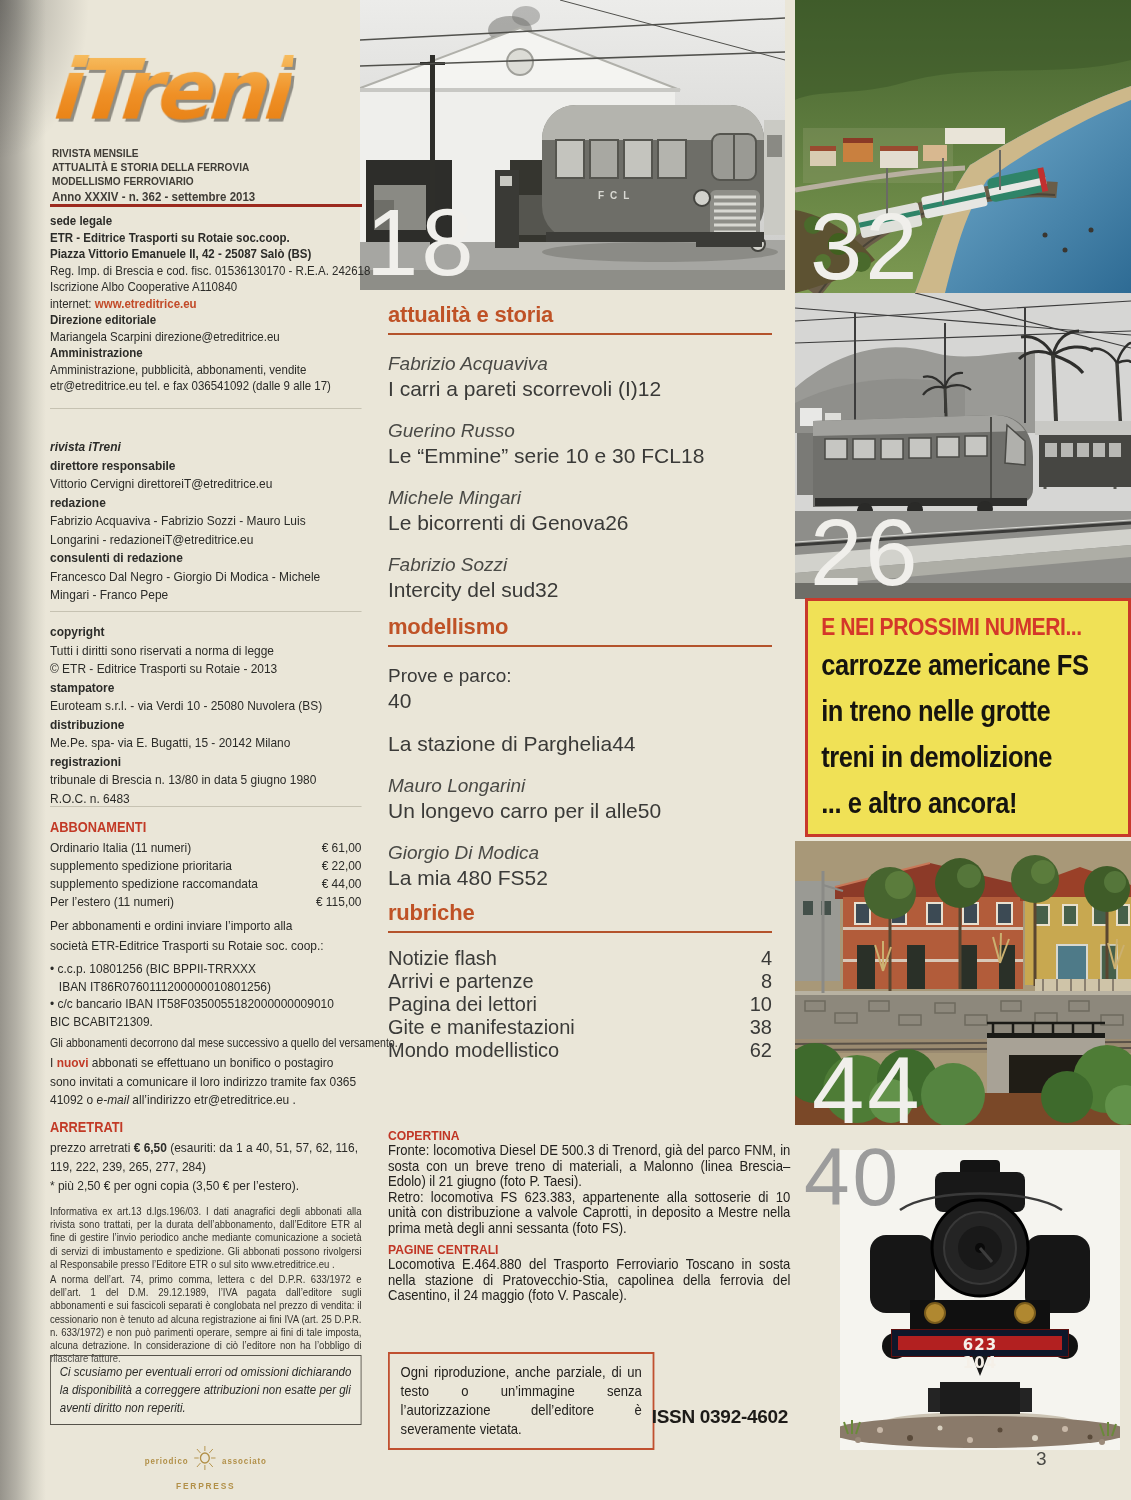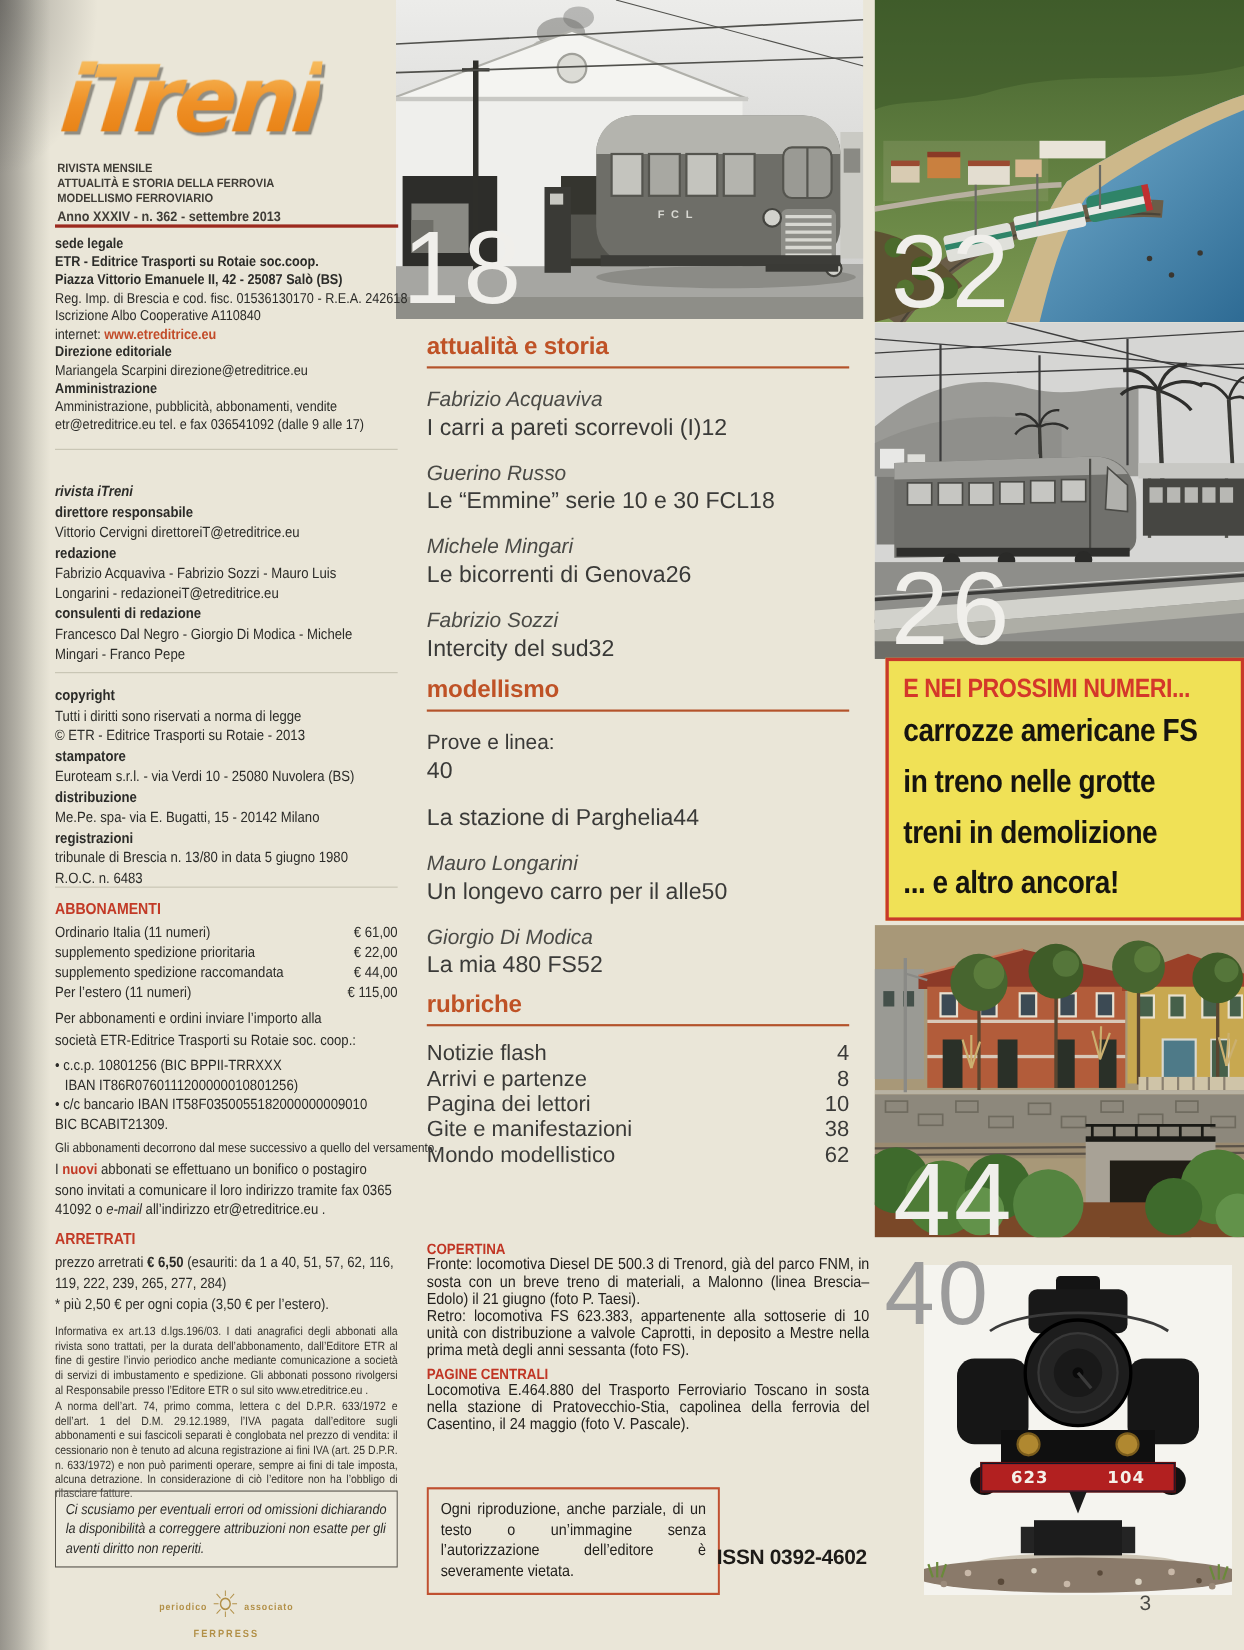--- a/index.html
+++ b/index.html
@@ -92,23 +92,23 @@
   .photo-num{position:absolute;font-family:"Liberation Sans",sans-serif;color:#f0efeb;
         font-size:94px;line-height:94px;letter-spacing:3px;}
   #num18{left:366px;top:196px;}
   #num32{left:810px;top:200px;}
   #num26{left:810px;top:506px;}
   #num44{left:812px;top:1044px;}
   #num40{left:804px;top:1136px;color:#9c9c9c;font-size:82px;line-height:82px;}
   .fcl-label{position:absolute;left:598px;top:190px;font-size:10px;font-weight:bold;
         color:#d8d8d2;letter-spacing:6px;}
   .loco-plate{position:absolute;left:892px;top:1330px;width:176px;height:26px;box-sizing:border-box;
-        background:#b22020;border:1px solid #0f172a;display:flex;align-items:center;
+        background:#b22020;border:6px solid #0f172a;display:flex;align-items:center;
         justify-content:space-between;padding:0 26px;color:#f5f0e8;font-weight:bold;
-        font-size:15px;letter-spacing:1px;font-family:"DejaVu Sans",sans-serif;}
+        font-size:15px;letter-spacing:1px;font-family:"DejaVu Sans",sans-serif;flex-direction:column;}
 </style>
 </head>
 <body>
 
 <div class="page">
   <div class="scan-edge"></div>
   <div class="corner-shade"></div>
 
   <div class="photo" id="photo-railbus">
     <svg viewBox="0 0 425 290" preserveAspectRatio="none">
@@ -642,21 +642,21 @@
       <div class="toc-trow">
           <span>Intercity del sud</span>
           <span>32</span>
         </div>
     </div>
   </div>
 
   <div class="toc-sec" style="top:602px;margin-top:12px;">
     <div class="toc-head">modellismo</div>
     <div class="toc-item">
-      <div class="toc-author plain">Prove e linea:</div>
+      <div class="toc-author plain">Prove e parco:</div>
       <div class="toc-trow">
           <span>40</span>
         </div>
     </div>
     <div class="toc-item">
       <div class="toc-trow">
           <span>La stazione di Parghelia</span>
           <span>44</span>
         </div>
     </div>

